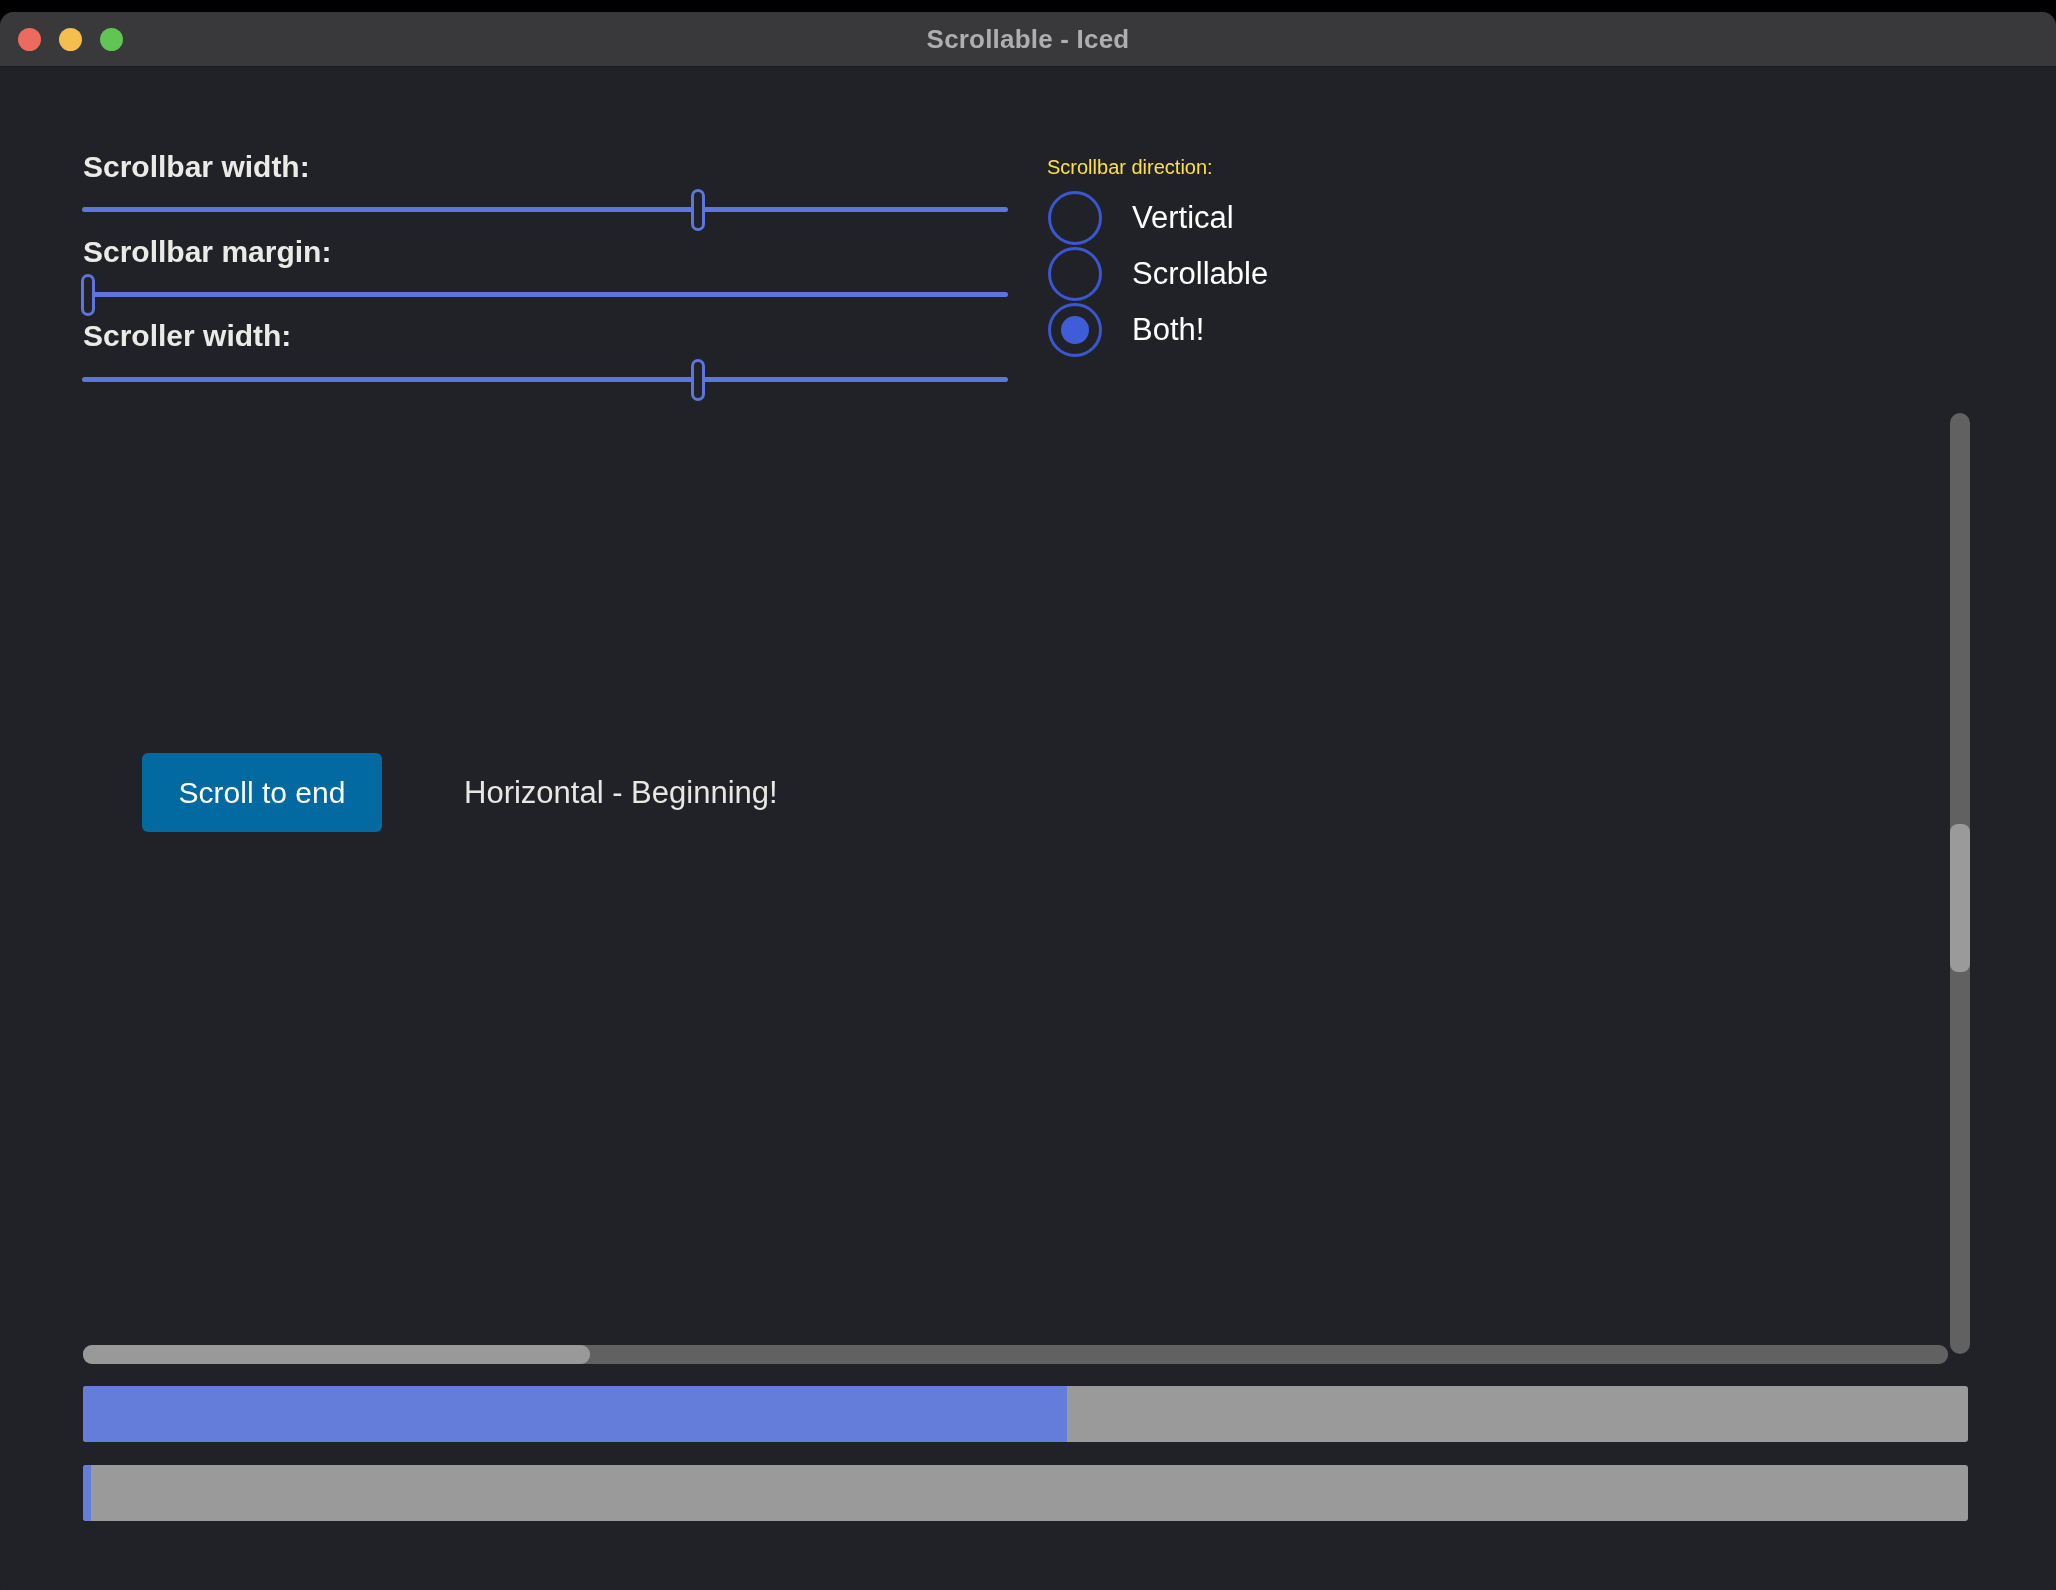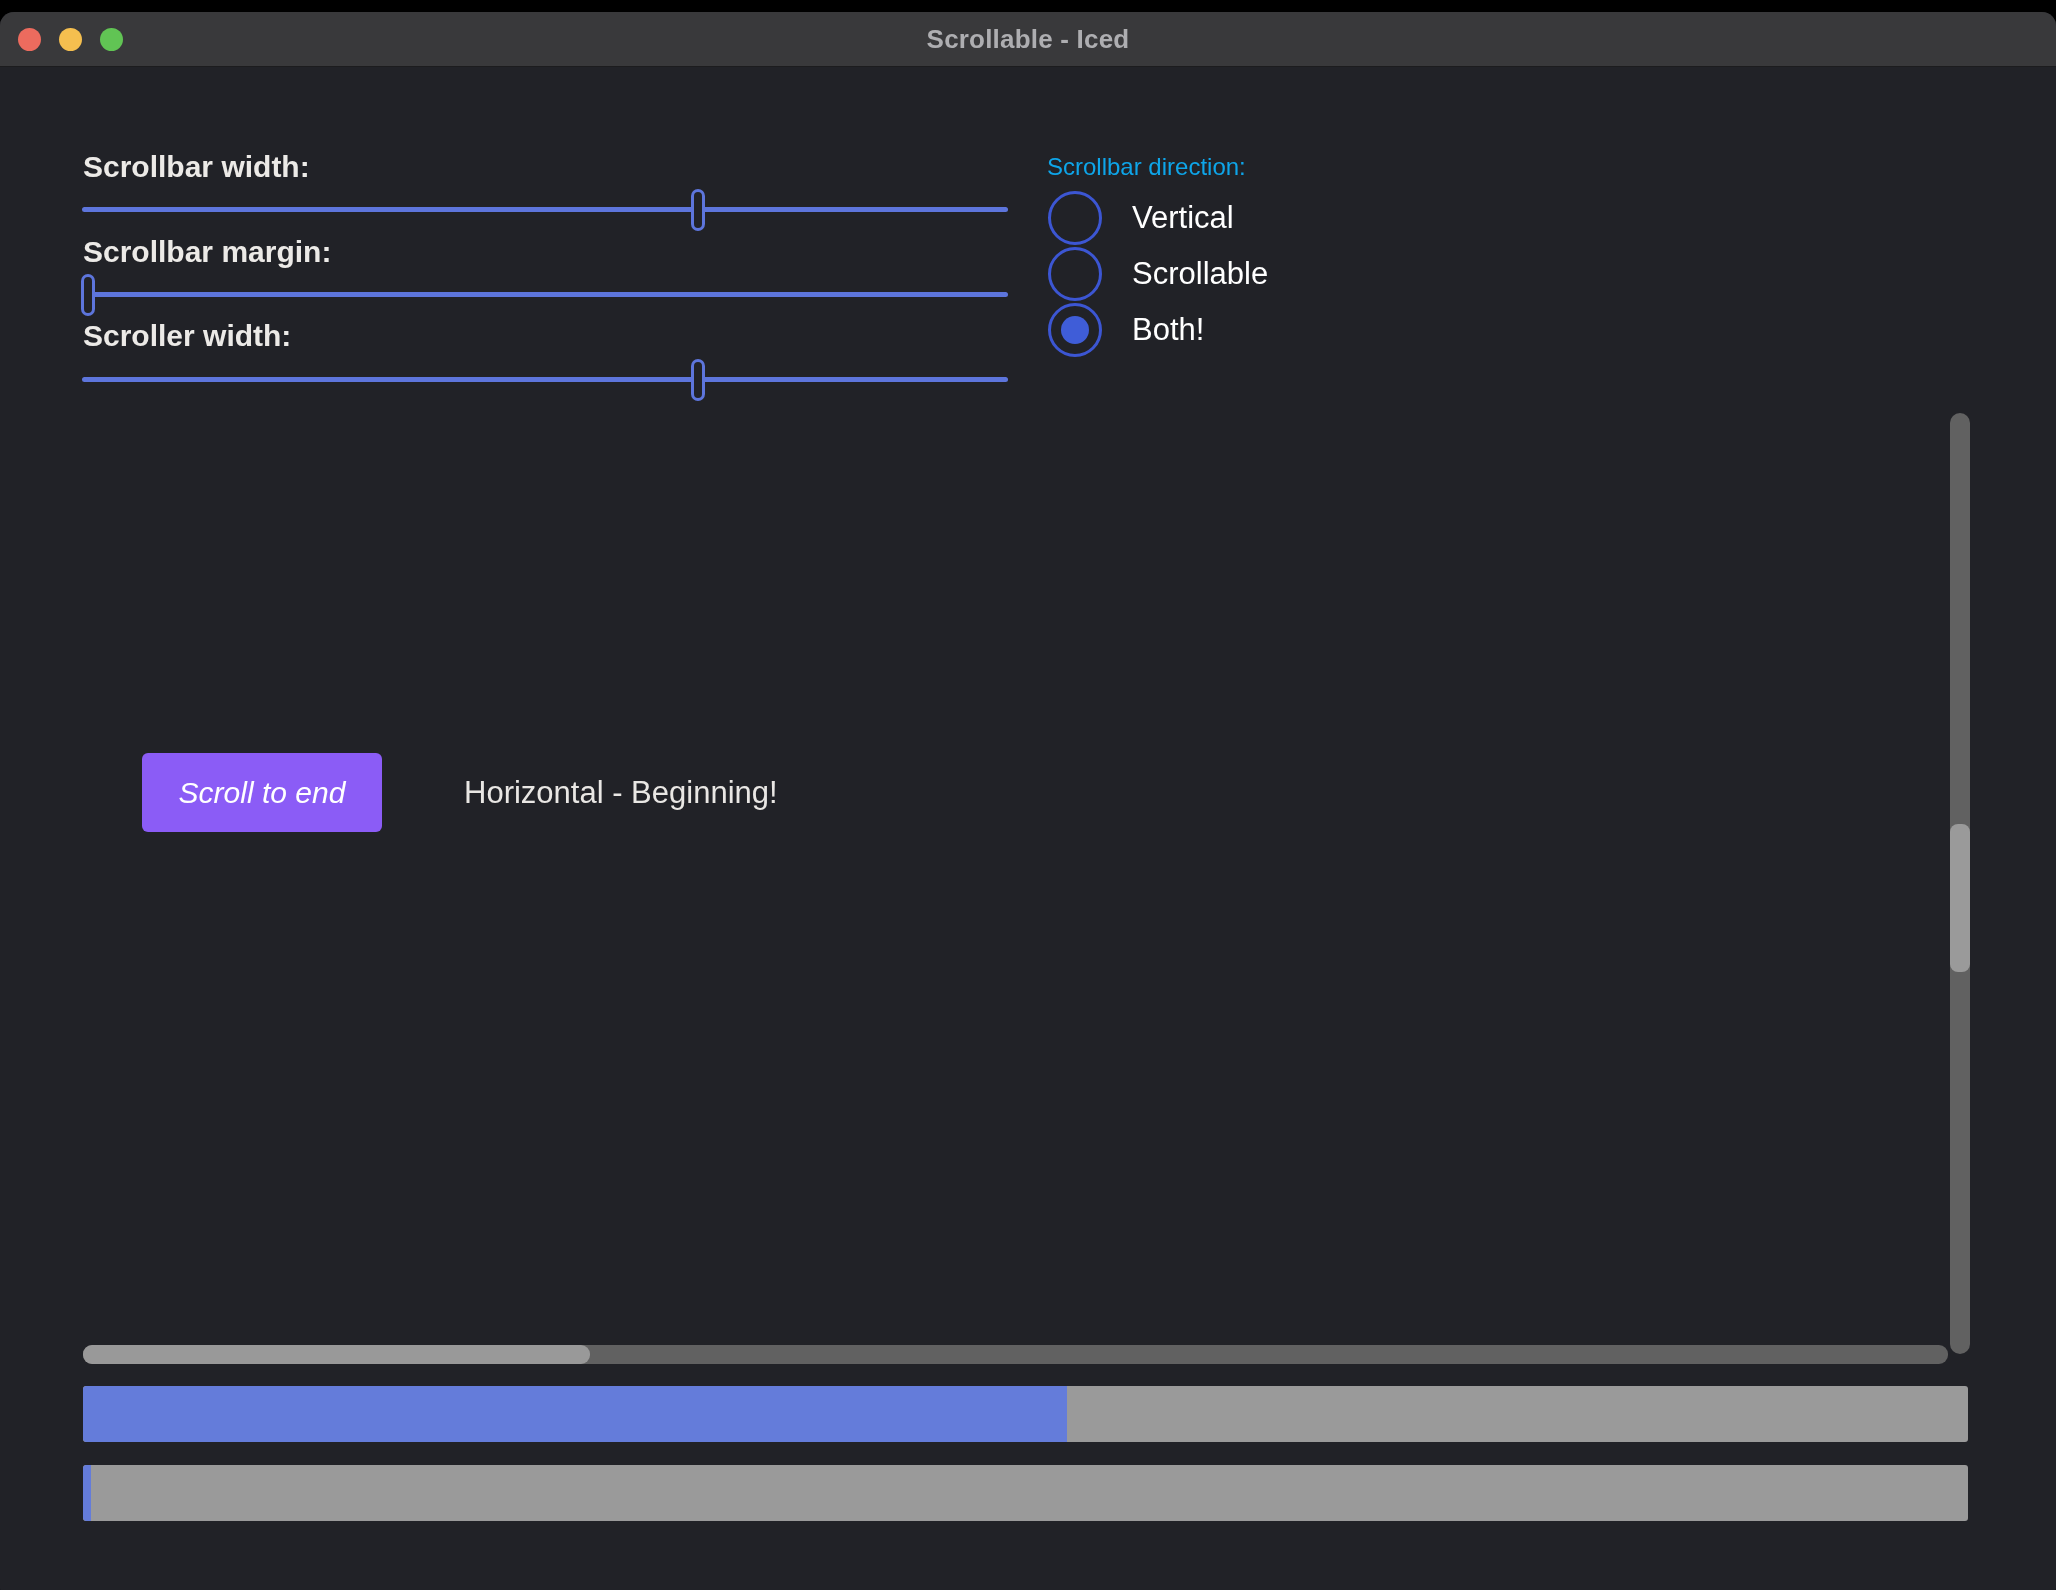--- a/index.html
+++ b/index.html
@@ -59,21 +59,21 @@
     width: 14px; height: 42px;
     box-sizing: border-box;
     border: 3px solid #5d75dc;
     border-radius: 8px;
     background: #212227;
     transform: translate(-50%, -50%);
   }
   
   .radio-heading {
     position: absolute; left: 1047px; top: 137px;
-    color: #0ea5e9; font-size: 24px; line-height: 36px;
+    color: #fde047; font-size: 20px; line-height: 36px;
   }
   .radio-col {
     position: absolute; left: 1048px; top: 178px;
     display: flex; flex-direction: column; gap: 1px;
   }
   .radio-row {
     display: flex; align-items: center; gap: 30px;
     height: 55px;
   }
   .radio-circle {
@@ -91,27 +91,26 @@
   }
   .radio-circle.selected .dot { display: block; }
   .radio-label {
     color: #ffffff; font-size: 31px; white-space: nowrap;
   }
   
   .scroll-button {
     position: absolute;
     left: 142px; top: 741px;
     width: 240px; height: 79px;
-    background: #8b5cf6;
+    background: #0369a1;
     border: none; border-radius: 6px;
     color: #ffffff; font-size: 30px;
     font-family: "Liberation Sans", sans-serif;
     display: flex; align-items: center; justify-content: center;
     cursor: pointer;
-    font-style: italic;
   }
   .status-text {
     position: absolute;
     left: 464px; top: 741px; height: 79px;
     display: flex; align-items: center;
     color: #e9e7e4; font-size: 31px; white-space: nowrap;
   }
   
   .v-scrollbar {
     position: absolute;

